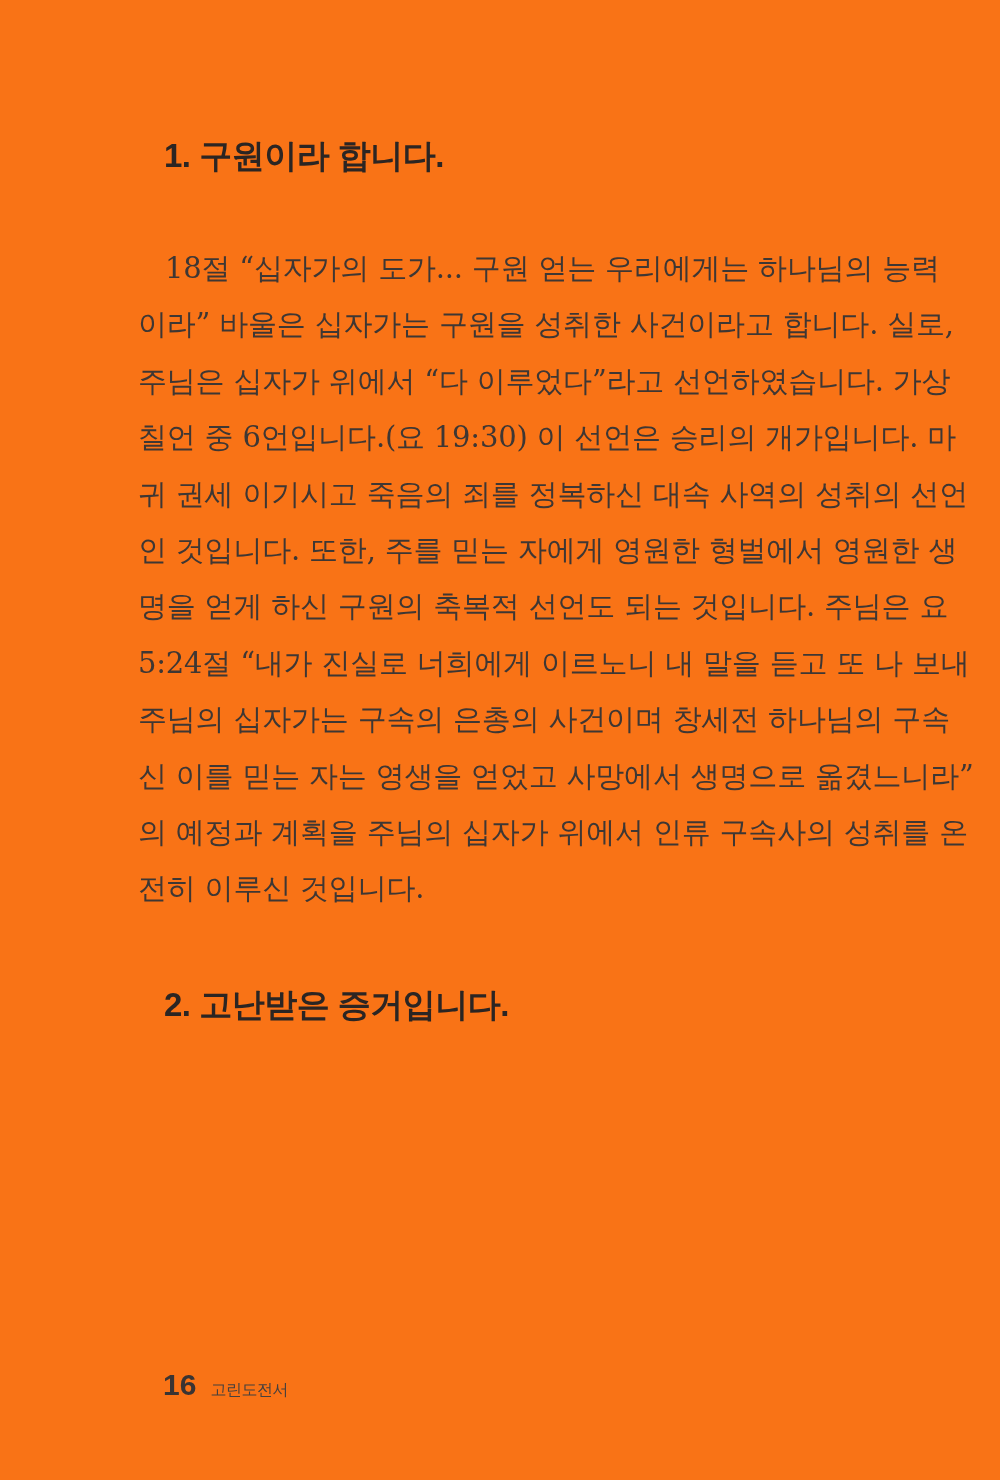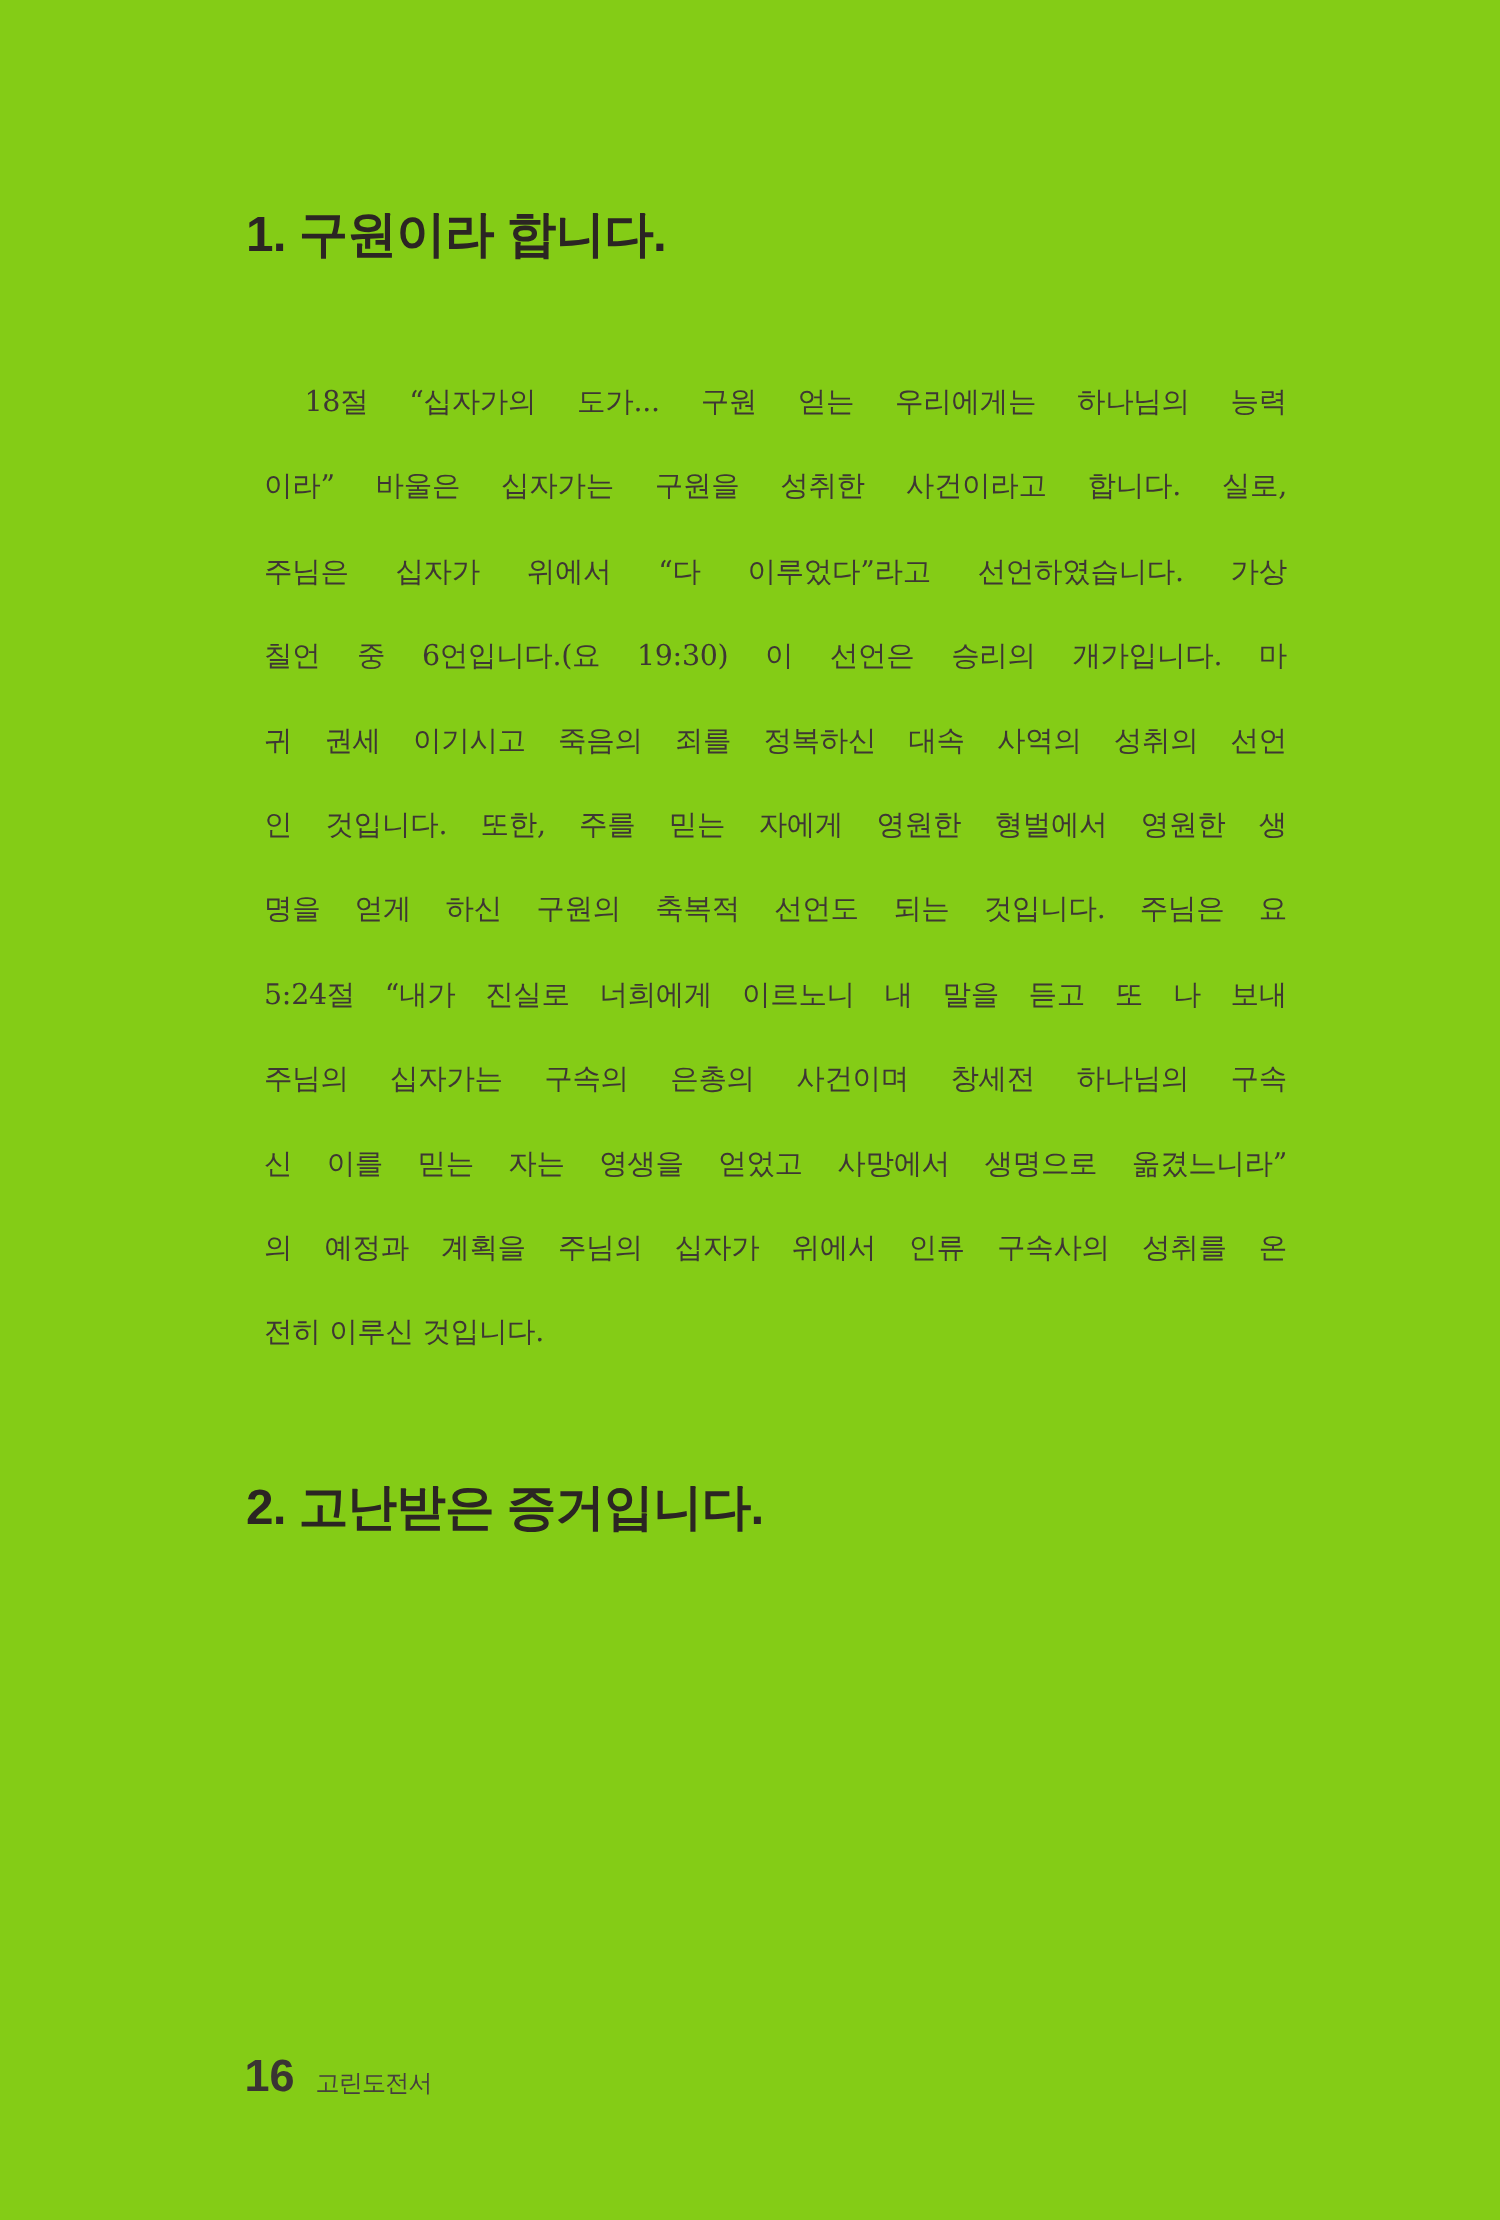--- a/index.html
+++ b/index.html
@@ -4,21 +4,21 @@
 <style>
   html, body {
     margin: 0;
     padding: 0;
     background: #ffffff;
   }
   .page {
     position: relative;
     width: 1000px;
     height: 1480px;
-    background: #84cc16;
+    background: #f97316;
     box-sizing: border-box;
     padding: 136px 142px 0 138px;
     overflow: hidden;
     font-family: "DejaVu Serif", "Liberation Serif", serif;
   }
   .section-heading {
     margin: 0;
     padding-left: 26px;
     font-family: "Liberation Sans", "DejaVu Sans", sans-serif;
     font-weight: 700;
@@ -26,22 +26,21 @@
     line-height: 40px;
     letter-spacing: -0.5px;
     color: #2b2523;
   }
   .heading-2 {
     margin-top: 68px;
   }
   .body-paragraph {
     margin-top: 64px;
     color: #3e3734;
-    font-size: 19px;
-    margin-left: 38px;
+    font-size: 29px;
   }
   .body-paragraph.second {
     margin-top: 72px;
   }
   .pline {
     height: 56.4px;
     line-height: 56.4px;
     white-space: nowrap;
     text-align: justify;
     text-align-last: justify;

